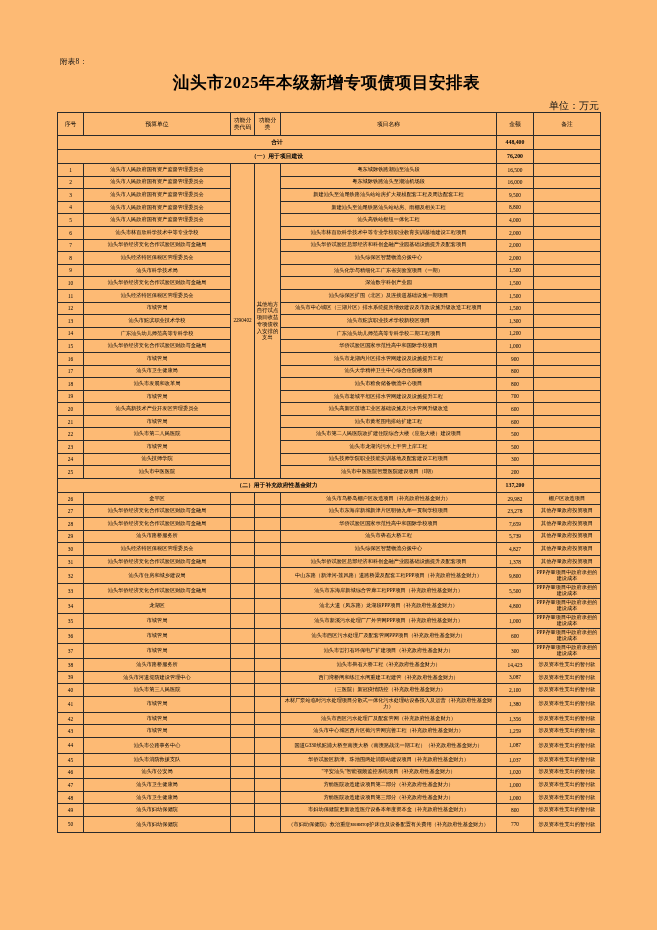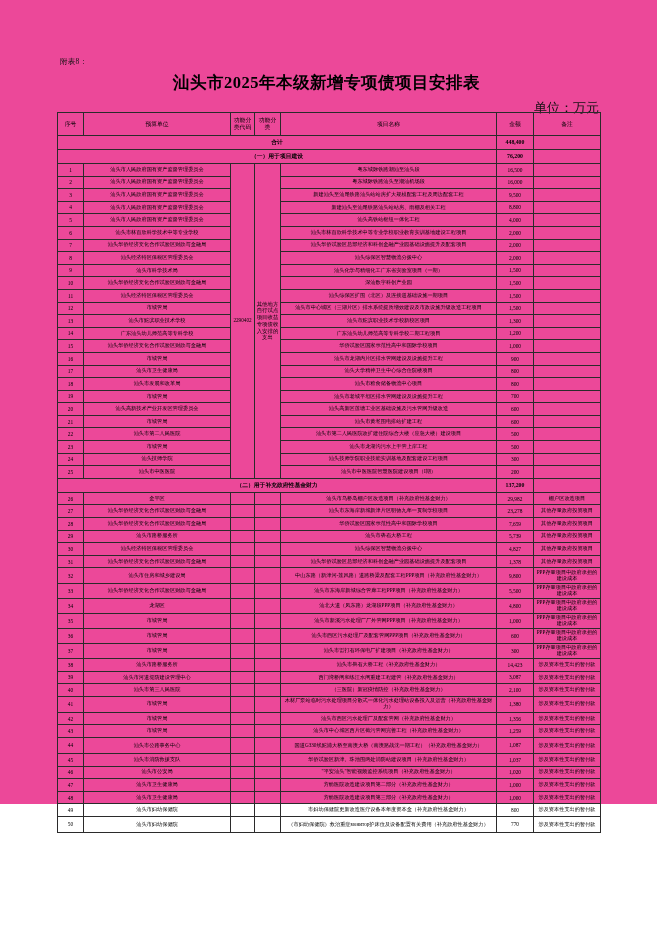--- a/index.html
+++ b/index.html
@@ -10,24 +10,24 @@
   body {
     width: 657px;
     height: 930px;
     font-family: "Liberation Serif", "DejaVu Serif", serif;
     color: #000;
     overflow: hidden;
   }
   .page {
     position: relative;
     width: 657px;
-    height: 804px;
+    height: 930px;
     box-sizing: border-box;
     padding: 0;
-    background: #ec4899;
+    background: #fdba74;
   }
   .attach-label {
     position: absolute;
     left: 60px;
     top: 57px;
     font-size: 7.5px;
     letter-spacing: 0.3px;
     color: #111;
   }
   .doc-title {
@@ -39,21 +39,21 @@
     font-size: 16.5px;
     font-weight: bold;
     letter-spacing: 0.5px;
     font-family: "Liberation Serif", "DejaVu Serif", serif;
     color: #000;
   }
   .unit-note {
     position: absolute;
     right: 58px;
     top: 99px;
-    font-size: 13px;
+    font-size: 10px;
     color: #111;
   }
   .table-wrap {
     position: absolute;
     left: 57px;
     top: 112px;
     width: 543px;
   }
   table.bt {
     border-collapse: collapse;

